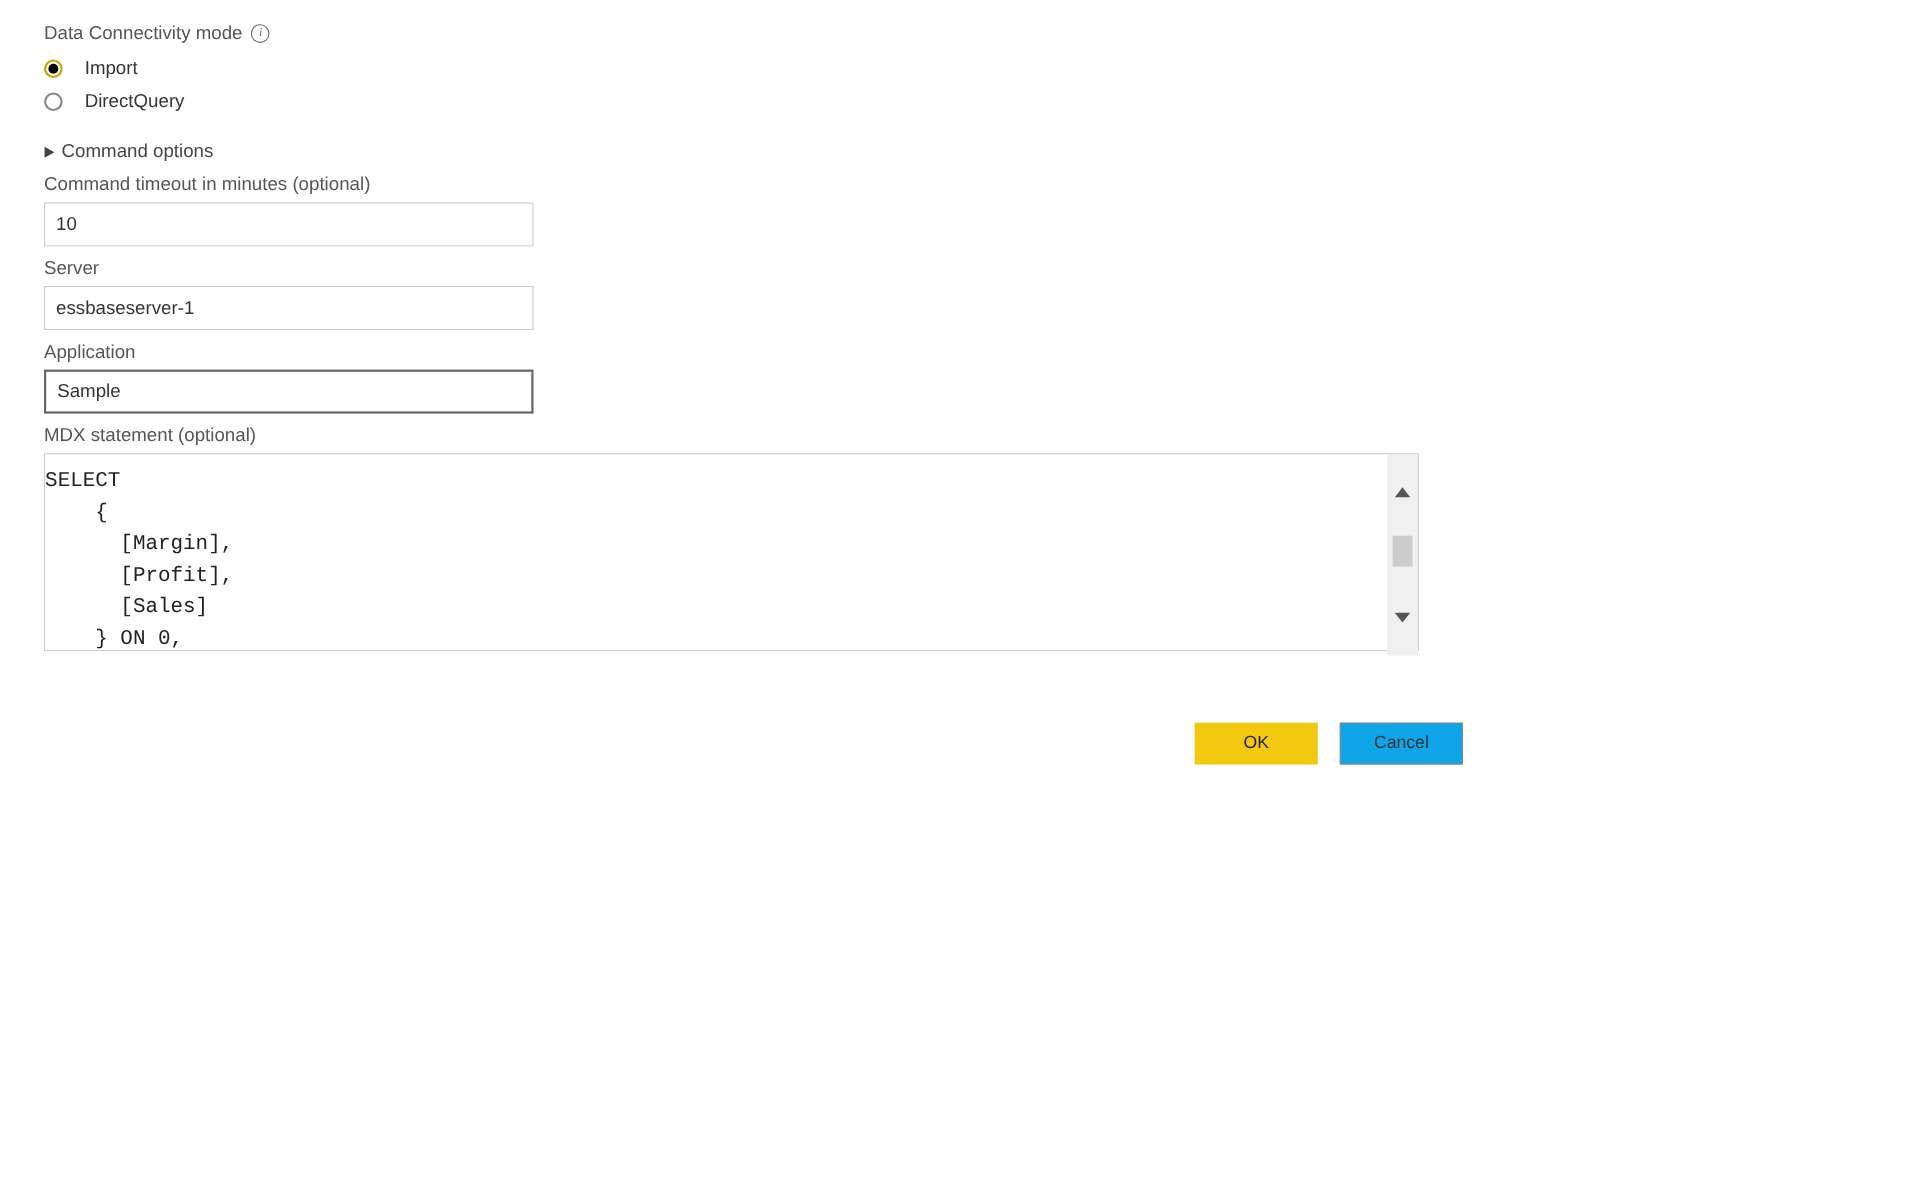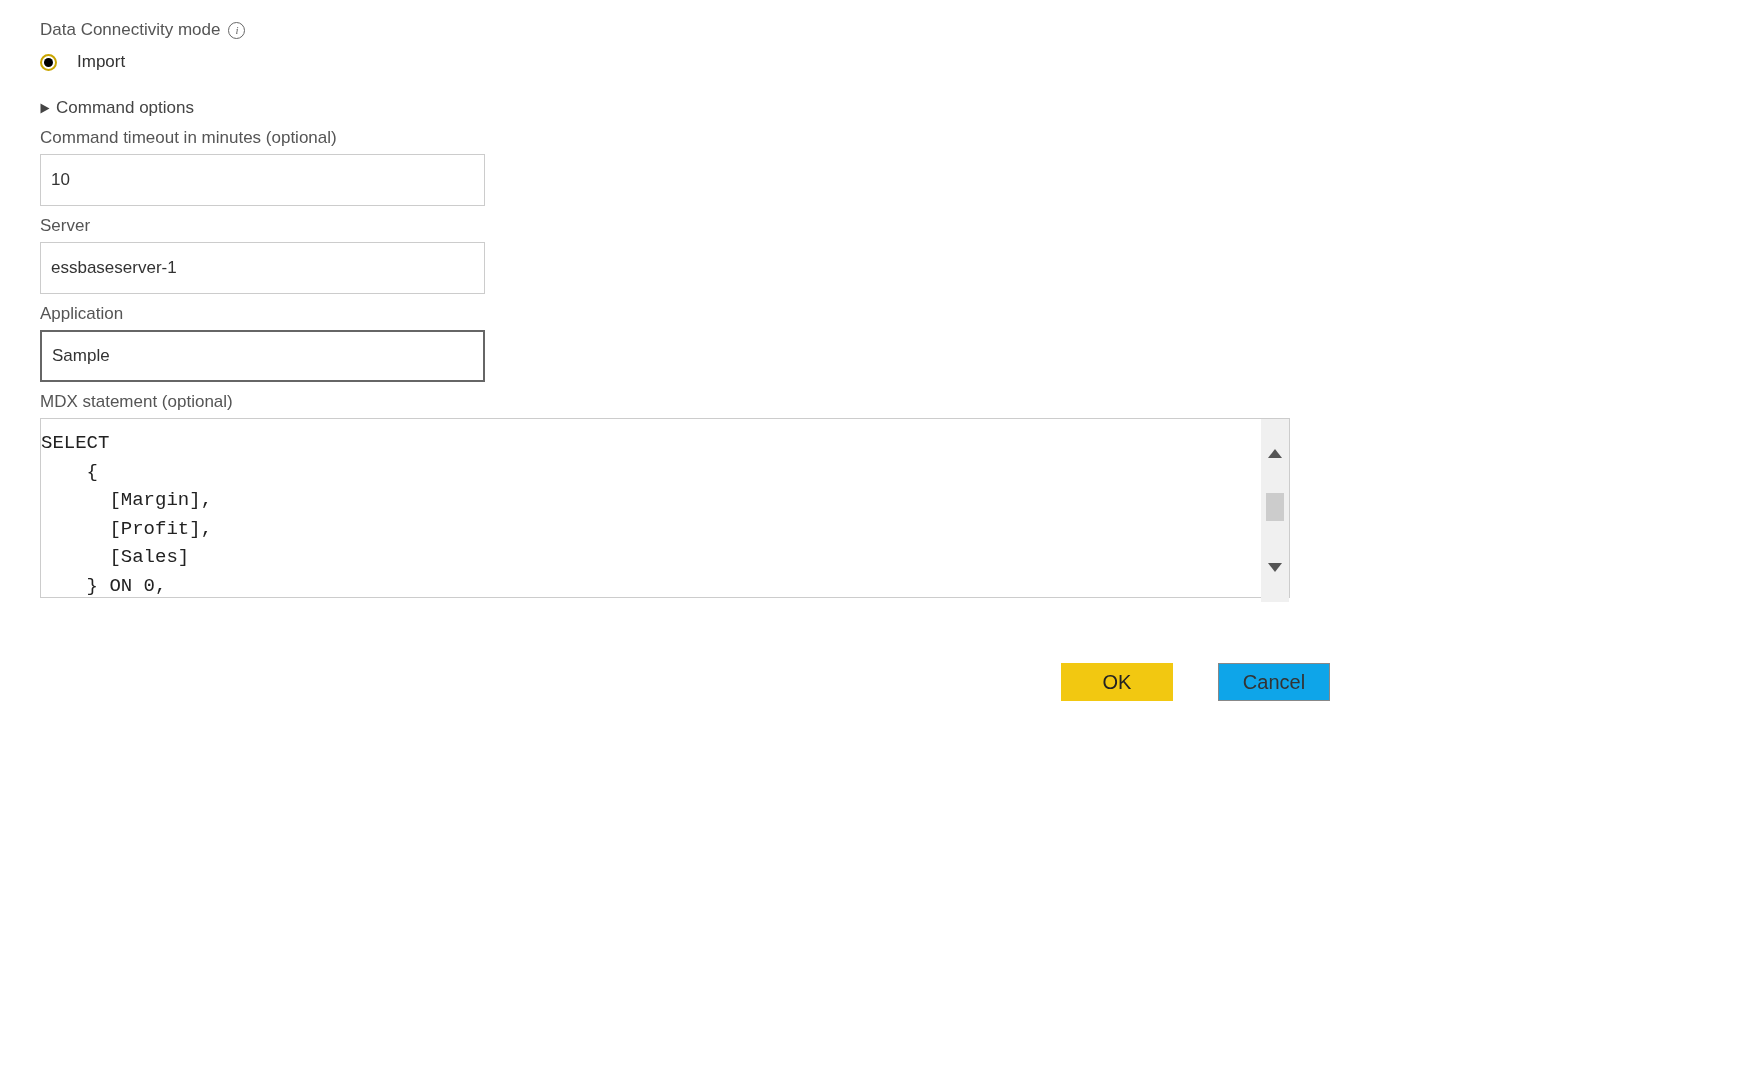--- a/index.html
+++ b/index.html
@@ -87,21 +87,21 @@
     margin-right: 2px;
   }
   .field-label {
     color: #555;
     font-size: 17px;
     margin-bottom: 6px;
     margin-top: 10px;
   }
   .text-input {
     width: 445px;
-    height: 52px;
+    height: 40px;
     border: 1px solid #ccc;
     padding: 16px 10px;
     font-size: 17px;
     font-family: inherit;
     color: #333;
     outline: none;
   }
   .text-input.focused {
     border: 2px solid #666;
   }
@@ -169,27 +169,26 @@
     display: flex;
     justify-content: flex-end;
     gap: 20px;
     margin-top: 60px;
     width: 1290px;
   }
   .btn {
     min-width: 112px;
     height: 38px;
     border: none;
-    font-size: 20px;
+    font-size: 16px;
     font-family: inherit;
     cursor: pointer;
     display: inline-flex;
     align-items: center;
     justify-content: center;
-    margin-left: 25px;
   }
   .btn-primary {
     background: #f2c811;
     color: #222;
   }
   .btn-secondary {
     background: #0ea5e9;
     color: #333;
     border: 1.5px solid #888;
   }
@@ -201,20 +200,24 @@
 
   <div class="section-header">
     <span>Data Connectivity mode</span>
     <span class="info-icon">i</span>
   </div>
 
   <div class="radio-group">
     <div class="radio-option">
       <span class="radio-circle selected"></span>
       <span class="radio-label">Import</span>
+    </div>
+    <div class="radio-option">
+      <span class="radio-circle"></span>
+      <span class="radio-label">DirectQuery</span>
     </div>
   </div>
 
   <div class="advanced-header">
     <span class="triangle-icon"></span>
     <span>Command options</span>
   </div>
 
   <div class="field-label">Command timeout in minutes (optional)</div>
   <input class="text-input" type="text" value="10" style="">

